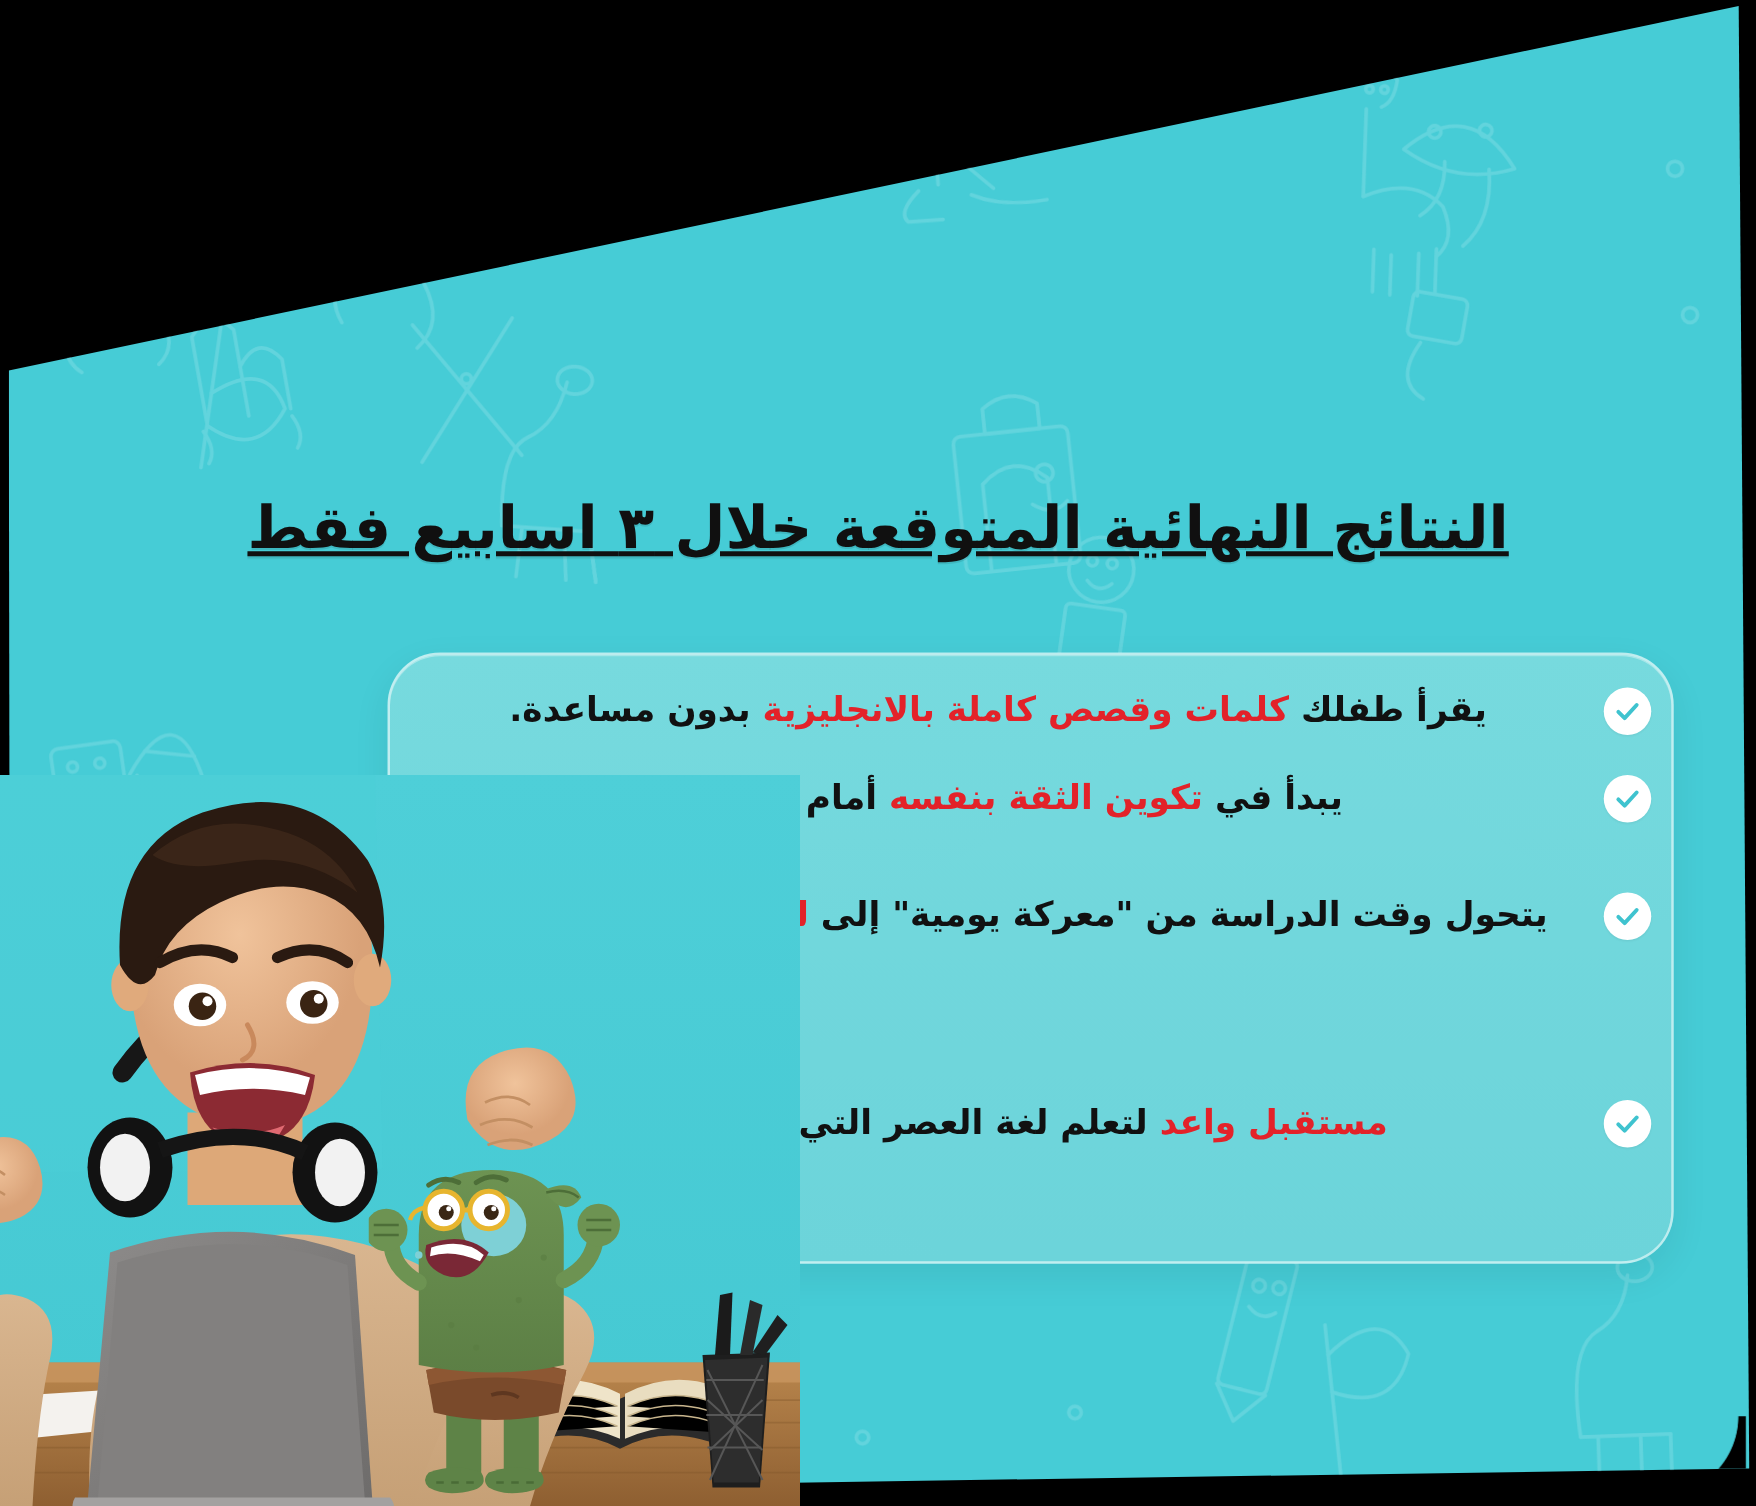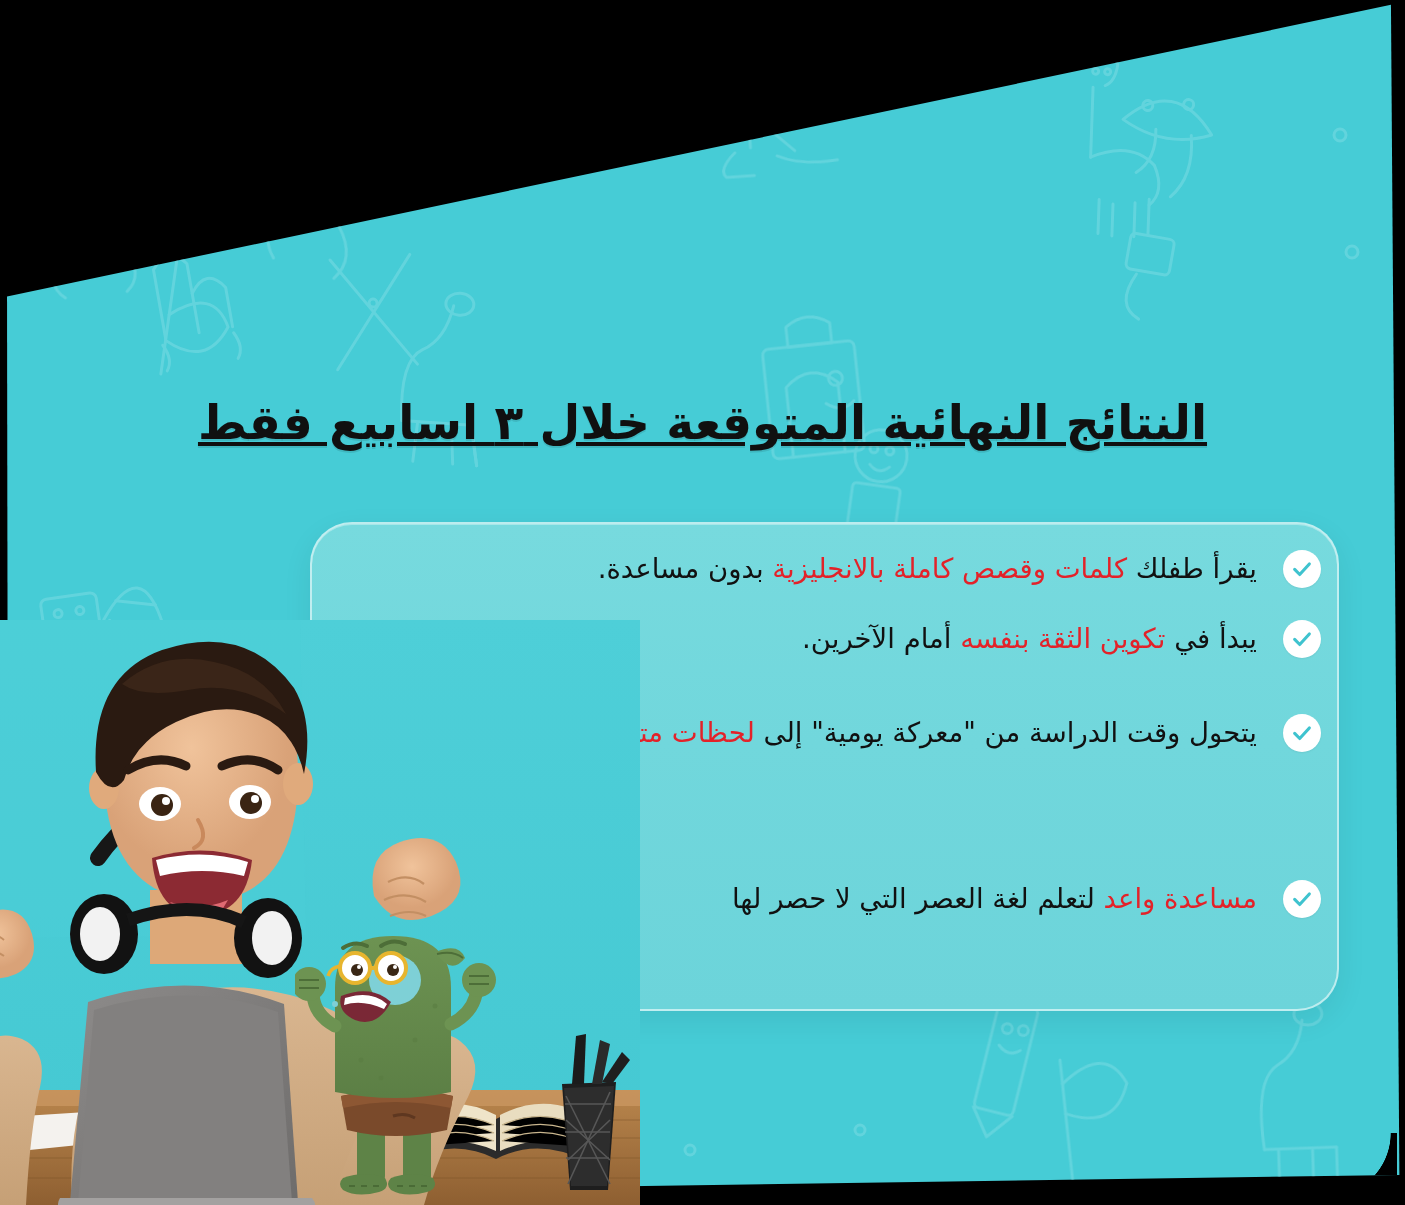--- a/index.html
+++ b/index.html
@@ -66,22 +66,22 @@
   .benefit .check{
     flex:0 0 auto;width:38px;height:38px;border-radius:50%;
     background:#ffffff;
     display:flex;align-items:center;justify-content:center;
     margin-left:26px;margin-top:4px;
     box-shadow:0 1px 2px rgba(0,0,0,.06);
   }
   .benefit .check svg{width:22px;height:22px;display:block;}
   .benefit .txt{
     flex:1 1 auto;
-    direction:rtl;text-align:right;
-    font-size:27.5px;font-weight:normal;color:#111;
+    direction:rtl;text-align:center;
+    font-size:27.5px;font-weight:bold;color:#111;
     line-height:1.62;
   }
   .hl{color:#e32229;}
 
   .b1{top:22px;}
   .b2{top:92px;}
   .b3{top:186px;}
   .b4{top:352px;}
 
   
@@ -289,21 +289,21 @@
         </span>
       </div>
 
       <div class="benefit b4">
         <span class="check">
           <svg viewBox="0 0 24 24" fill="none" stroke="#3fc3cf" stroke-width="3.4" stroke-linecap="round" stroke-linejoin="round">
               <path d="M4 12.5 L9.5 18 L20 6.5"></path>
             </svg>
         </span>
         <span class="txt">
-          <span class="hl">مساعدة واعد</span><span> لتعلم  لغة العصر التي  لا حصر لها</span>
+          <span class="hl">مستقبل واعد</span><span> لتعلم  لغة العصر التي  لا حصر لها</span>
         </span>
       </div>
 
     </div>
   </div>
 
   <div class="photo">
     <svg viewBox="0 0 640 585" preserveAspectRatio="xMidYMid slice">
       <defs>
         <linearGradient id="deskg" x1="0" y1="0" x2="0" y2="1">

